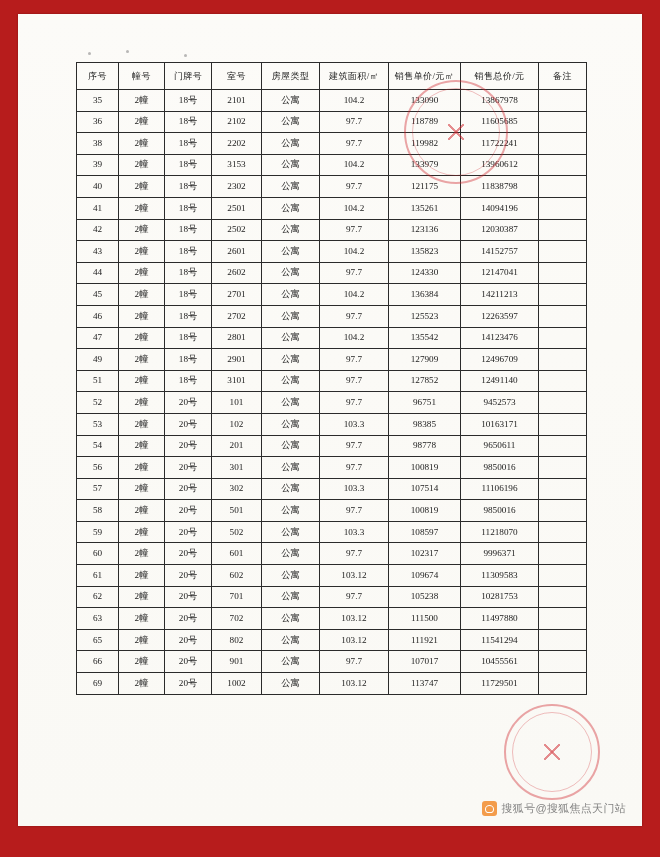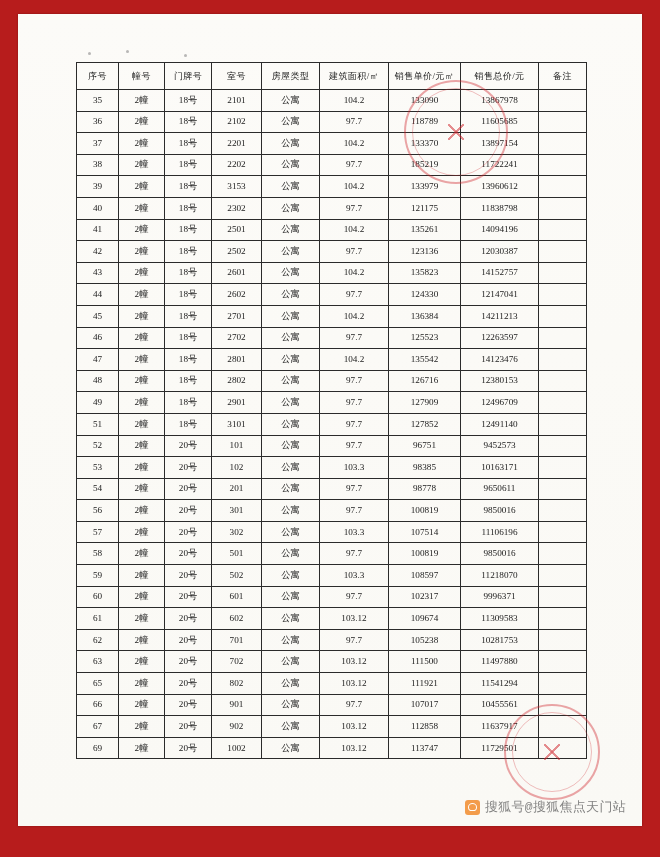--- a/index.html
+++ b/index.html
@@ -153,22 +153,22 @@
     left: 3px;
     top: 3.5px;
     width: 9px;
     height: 8px;
     border: 1.6px solid #fff;
     border-radius: 50% 50% 45% 45%;
     box-sizing: border-box;
   }
   .wm-text {
     color: #6f6f6f;
-    font-size: 13px;
-    font-family: Liberation Mono, monospace;
+    font-size: 11px;
+    font-family: Liberation Sans, sans-serif;
     letter-spacing: 0.3px;
   }
   .footer-bar {
     position: absolute;
     left: 0;
     right: 0;
     bottom: 0;
     height: 30px;
   }
 </style>
@@ -227,38 +227,27 @@
             <td>2幢</td>
             <td>18号</td>
             <td>2102</td>
             <td>公寓</td>
             <td class="cell-num">97.7</td>
             <td class="cell-num">118789</td>
             <td class="cell-num">11605685</td>
             <td class="cell-num"></td>
           </tr>
           <tr>
-            <td>37</td>
-            <td>2幢</td>
-            <td>18号</td>
-            <td>2201</td>
-            <td>公寓</td>
-            <td class="cell-num">104.2</td>
-            <td class="cell-num">133370</td>
-            <td class="cell-num">13897154</td>
-            <td class="cell-num"></td>
-          </tr>
-          <tr>
             <td>38</td>
             <td>2幢</td>
             <td>18号</td>
             <td>2202</td>
             <td>公寓</td>
             <td class="cell-num">97.7</td>
-            <td class="cell-num">185219</td>
+            <td class="cell-num">119982</td>
             <td class="cell-num">11722241</td>
             <td class="cell-num"></td>
           </tr>
           <tr>
             <td>39</td>
             <td>2幢</td>
             <td>18号</td>
             <td>3153</td>
             <td>公寓</td>
             <td class="cell-num">104.2</td>
@@ -348,31 +337,20 @@
             <td>2幢</td>
             <td>18号</td>
             <td>2801</td>
             <td>公寓</td>
             <td class="cell-num">104.2</td>
             <td class="cell-num">135542</td>
             <td class="cell-num">14123476</td>
             <td class="cell-num"></td>
           </tr>
           <tr>
-            <td>48</td>
-            <td>2幢</td>
-            <td>18号</td>
-            <td>2802</td>
-            <td>公寓</td>
-            <td class="cell-num">97.7</td>
-            <td class="cell-num">126716</td>
-            <td class="cell-num">12380153</td>
-            <td class="cell-num"></td>
-          </tr>
-          <tr>
             <td>49</td>
             <td>2幢</td>
             <td>18号</td>
             <td>2901</td>
             <td>公寓</td>
             <td class="cell-num">97.7</td>
             <td class="cell-num">127909</td>
             <td class="cell-num">12496709</td>
             <td class="cell-num"></td>
           </tr>
@@ -521,31 +499,20 @@
           </tr>
           <tr>
             <td>66</td>
             <td>2幢</td>
             <td>20号</td>
             <td>901</td>
             <td>公寓</td>
             <td class="cell-num">97.7</td>
             <td class="cell-num">107017</td>
             <td class="cell-num">10455561</td>
-            <td class="cell-num"></td>
-          </tr>
-          <tr>
-            <td>67</td>
-            <td>2幢</td>
-            <td>20号</td>
-            <td>902</td>
-            <td>公寓</td>
-            <td class="cell-num">103.12</td>
-            <td class="cell-num">112858</td>
-            <td class="cell-num">11637917</td>
             <td class="cell-num"></td>
           </tr>
           <tr>
             <td>69</td>
             <td>2幢</td>
             <td>20号</td>
             <td>1002</td>
             <td>公寓</td>
             <td class="cell-num">103.12</td>
             <td class="cell-num">113747</td>

